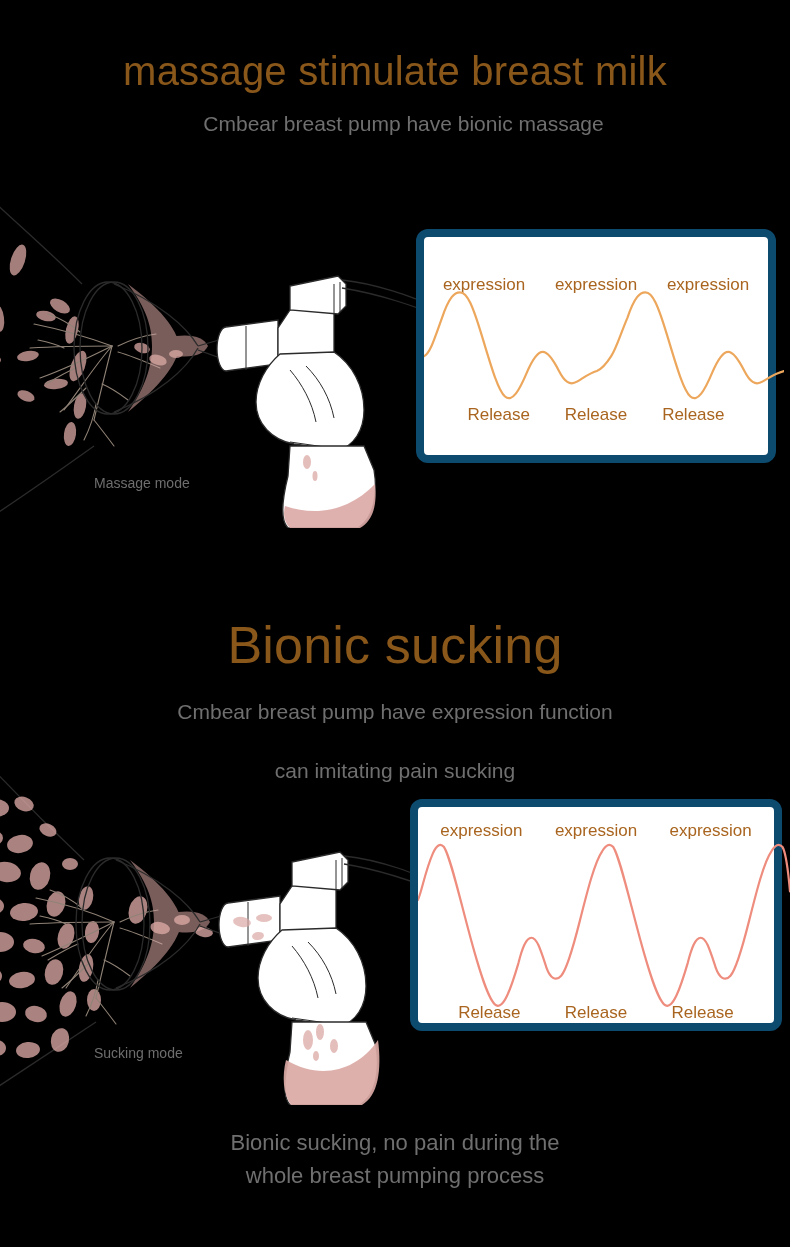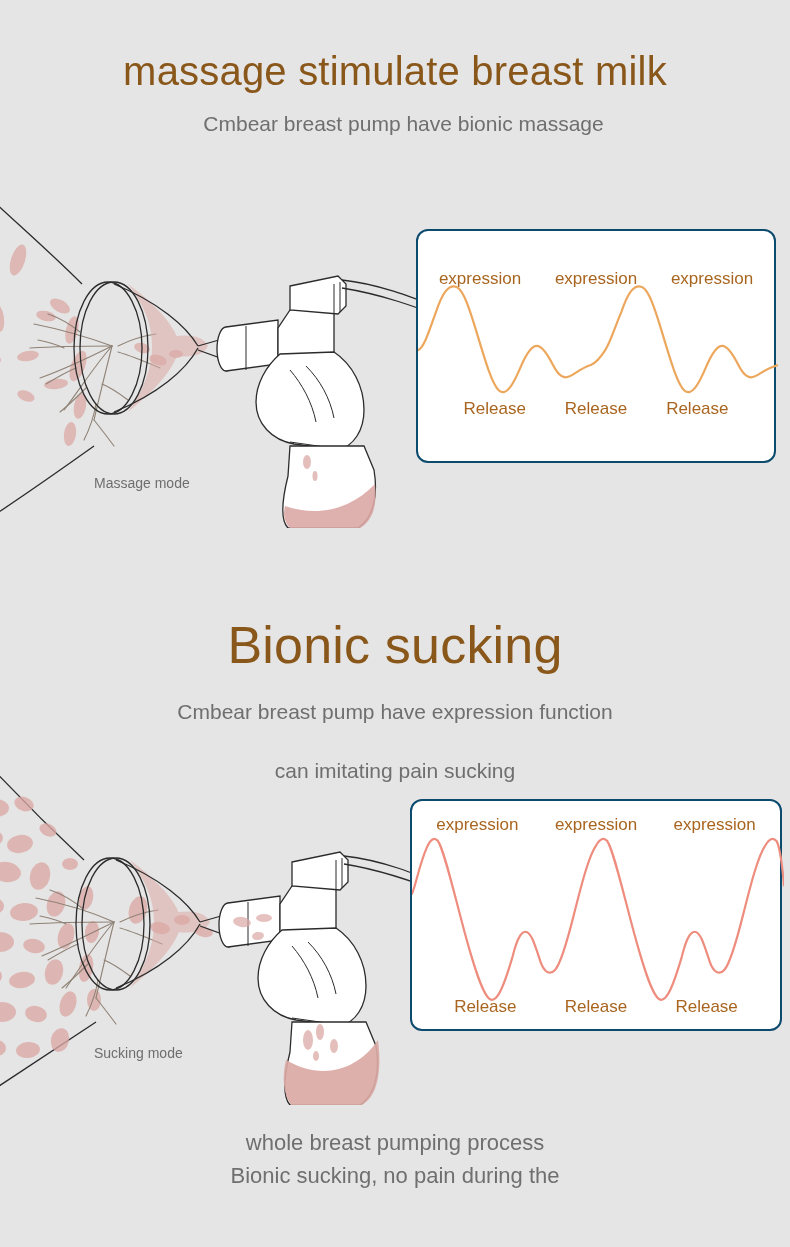--- a/index.html
+++ b/index.html
@@ -3,21 +3,21 @@
 <meta charset="utf-8">
 <title>Cmbear Breast Pump Infographic</title>
 <style>
   * { margin:0; padding:0; box-sizing:border-box; }
   html, body {
     width:790px; height:1247px;
     background:#ffffff;
     font-family:"Liberation Sans", sans-serif;
     overflow:hidden;
   }
-  .page { position:relative; width:790px; height:1247px; background:#e5e5e5; }
+  .page { position:relative; width:790px; height:1247px; background:#000000; }
 
   
   .section-title {
     text-align:center;
     color:#8a571a;
     font-weight:400;
     letter-spacing:.2px;
     white-space:nowrap;
   }
   .title-1 { font-size:40px; line-height:46px; }
@@ -55,21 +55,21 @@
     font-size:14px;
     line-height:26px;
     white-space:nowrap;
   }
   .mode-label-1 { left:94px; top:470px; }
   .mode-label-2 { left:94px; top:1040px; }
 
   
   .wave-card {
     position:absolute;
-    border:2px solid #0c4a6e;
+    border:8px solid #0c4a6e;
     border-radius:12px;
     background:#ffffff;
   }
   .card-1 { left:416px; top:229px; width:360px; height:234px; }
   .card-2 { left:410px; top:799px; width:372px; height:232px; }
 
   .wave-card .labels-top,
   .wave-card .labels-bottom {
     position:absolute;
     left:0; right:0;
@@ -364,17 +364,17 @@
                C 192 18, 194 17, 196 19 C 198 22, 199 30, 200 40" fill="none" stroke="#ee8c7e" stroke-width="2.2" stroke-linecap="round" stroke-linejoin="round" vector-effect="non-scaling-stroke"></path>
     </svg>
     <div class="labels-bottom">
       <span>Release</span>
       <span>Release</span>
       <span>Release</span>
     </div>
   </div>
 
   <div class="foot-block">
+    <div class="caption-bottom">Bionic sucking, no pain during the</div>
     <div class="caption-bottom">whole breast pumping process</div>
-    <div class="caption-bottom">Bionic sucking, no pain during the</div>
   </div>
 
 </div>
 
 </body></html>

